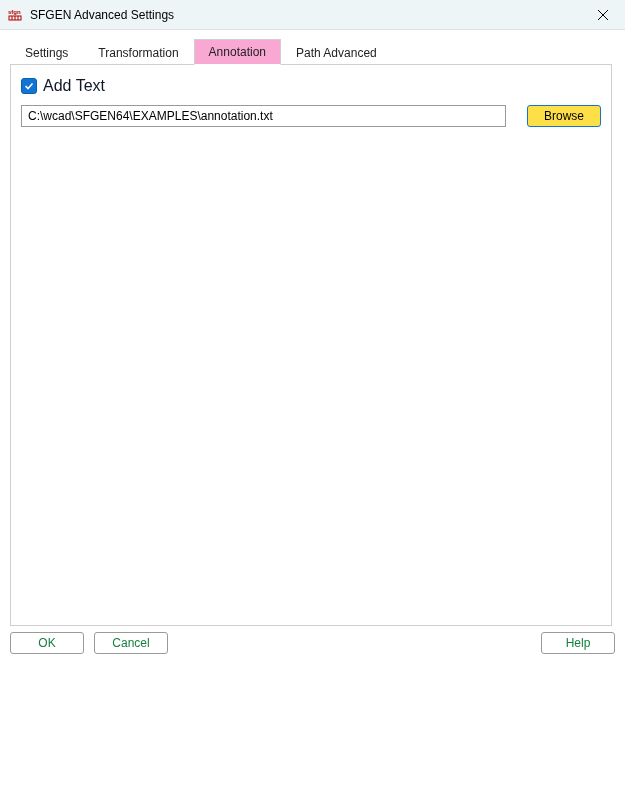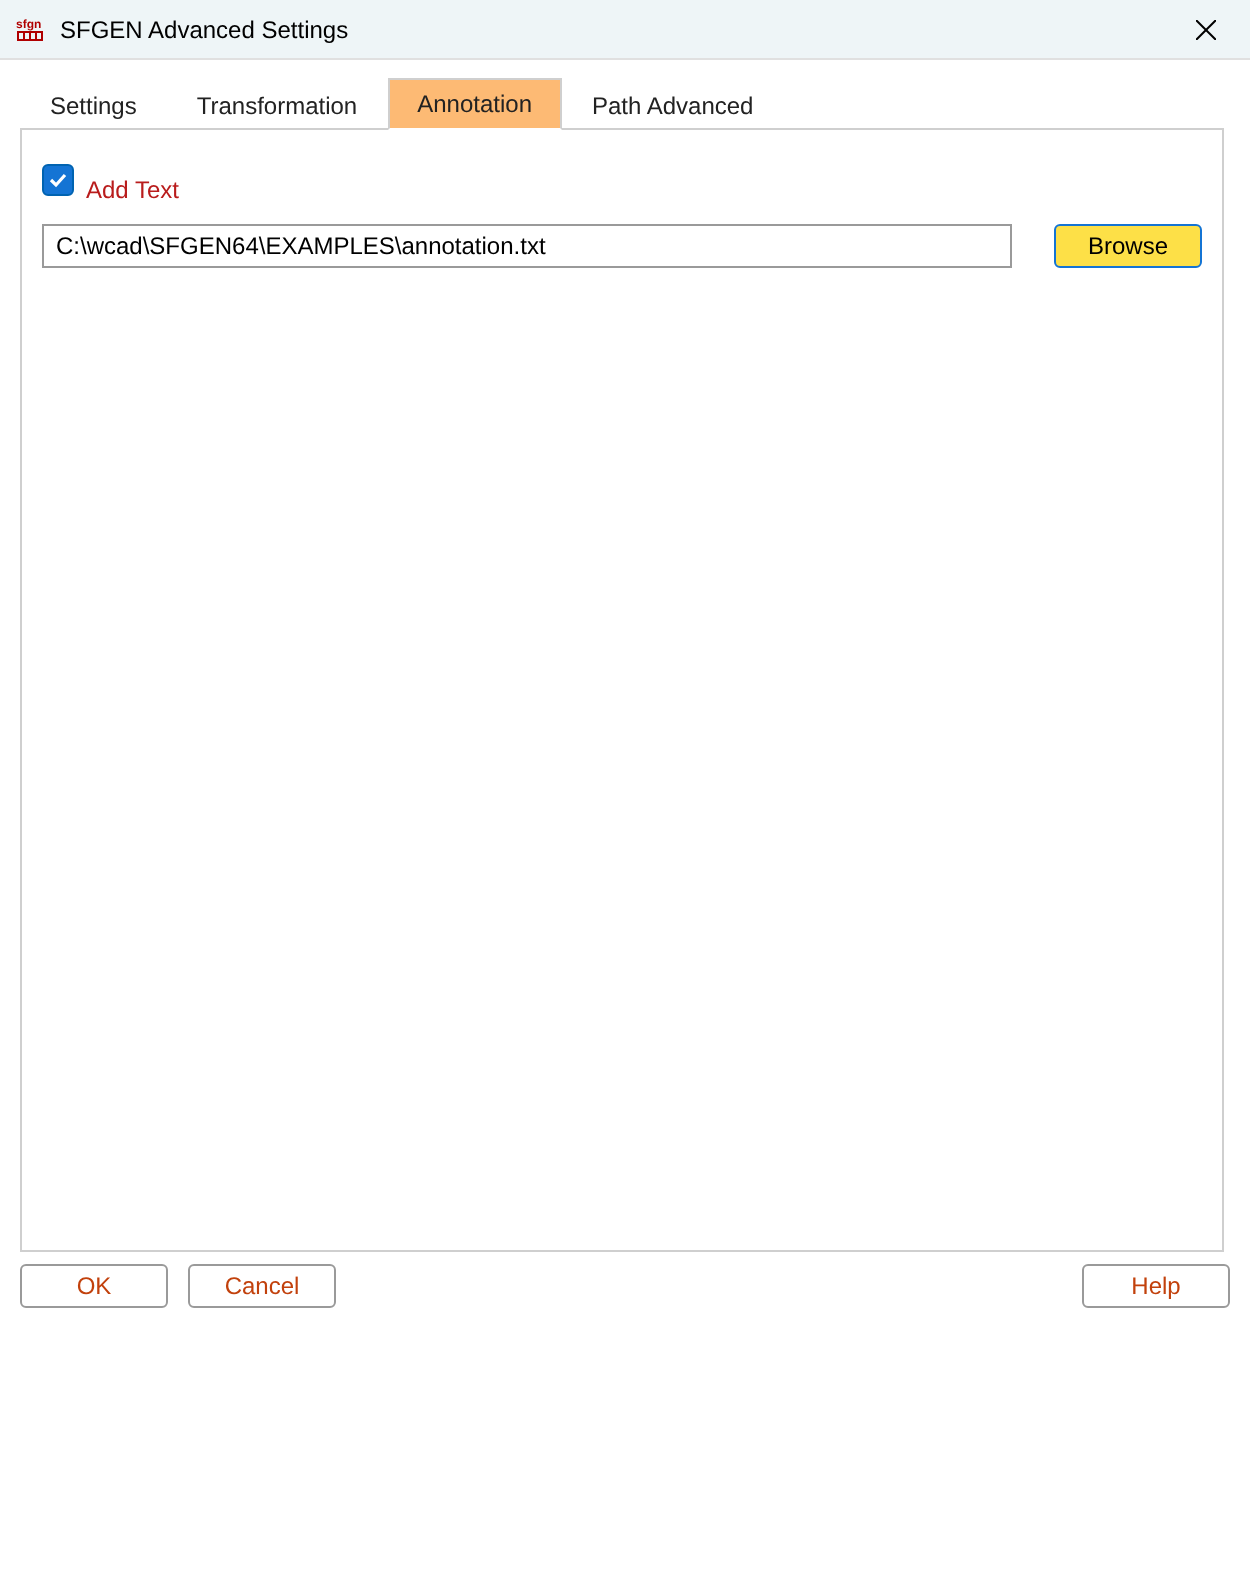--- a/index.html
+++ b/index.html
@@ -58,21 +58,21 @@
     font-size: 12px;
     color: #222;
     cursor: pointer;
     border: 1px solid transparent;
     border-bottom: none;
     margin-right: 0px;
     position: relative;
     top: 1px;
   }
   .tab.active {
-    background: #fdba74;
+    background: #f9a8d4;
     border: 1px solid #cfcfcf;
     border-bottom: 1px solid #ffffff;
     z-index: 2;
   }
 
   .panel {
     flex: 1;
     border: 1px solid #cfcfcf;
     background: #ffffff;
     padding: 12px 10px;
@@ -88,23 +88,22 @@
     width: 16px; height: 16px;
     border-radius: 3px;
     border: 1px solid #0063b1;
     background: #1474d4;
     display: flex; align-items: center; justify-content: center;
     margin-right: 6px;
     cursor: pointer;
   }
   .checkbox svg { display:block; }
   .checkbox-label {
-    color: #b91c1c;
-    font-size: 12px;
-    margin-top: 11px;
+    color: #0f172a;
+    font-size: 16px;
   }
 
   .path-input {
     flex: 1;
     height: 22px;
     border: 1px solid #9a9a9a;
     background: #fff;
     font-size: 12px;
     padding: 0 6px;
     text-align: left;
@@ -146,21 +145,21 @@
   }
   .footer .spacer { flex: 1; }
   .footer button {
     width: 74px;
     height: 22px;
     background: #fff;
     border: 1px solid #9a9a9a;
     border-radius: 3px;
     font-size: 12px;
     cursor: pointer;
-    color: #c2410c;
+    color: #15803d;
   }
 </style>
 </head>
 <body>
 
 <div class="window">
 
   <div class="titlebar">
     <span class="app-icon">
       <svg width="16" height="16" viewBox="0 0 16 16">

